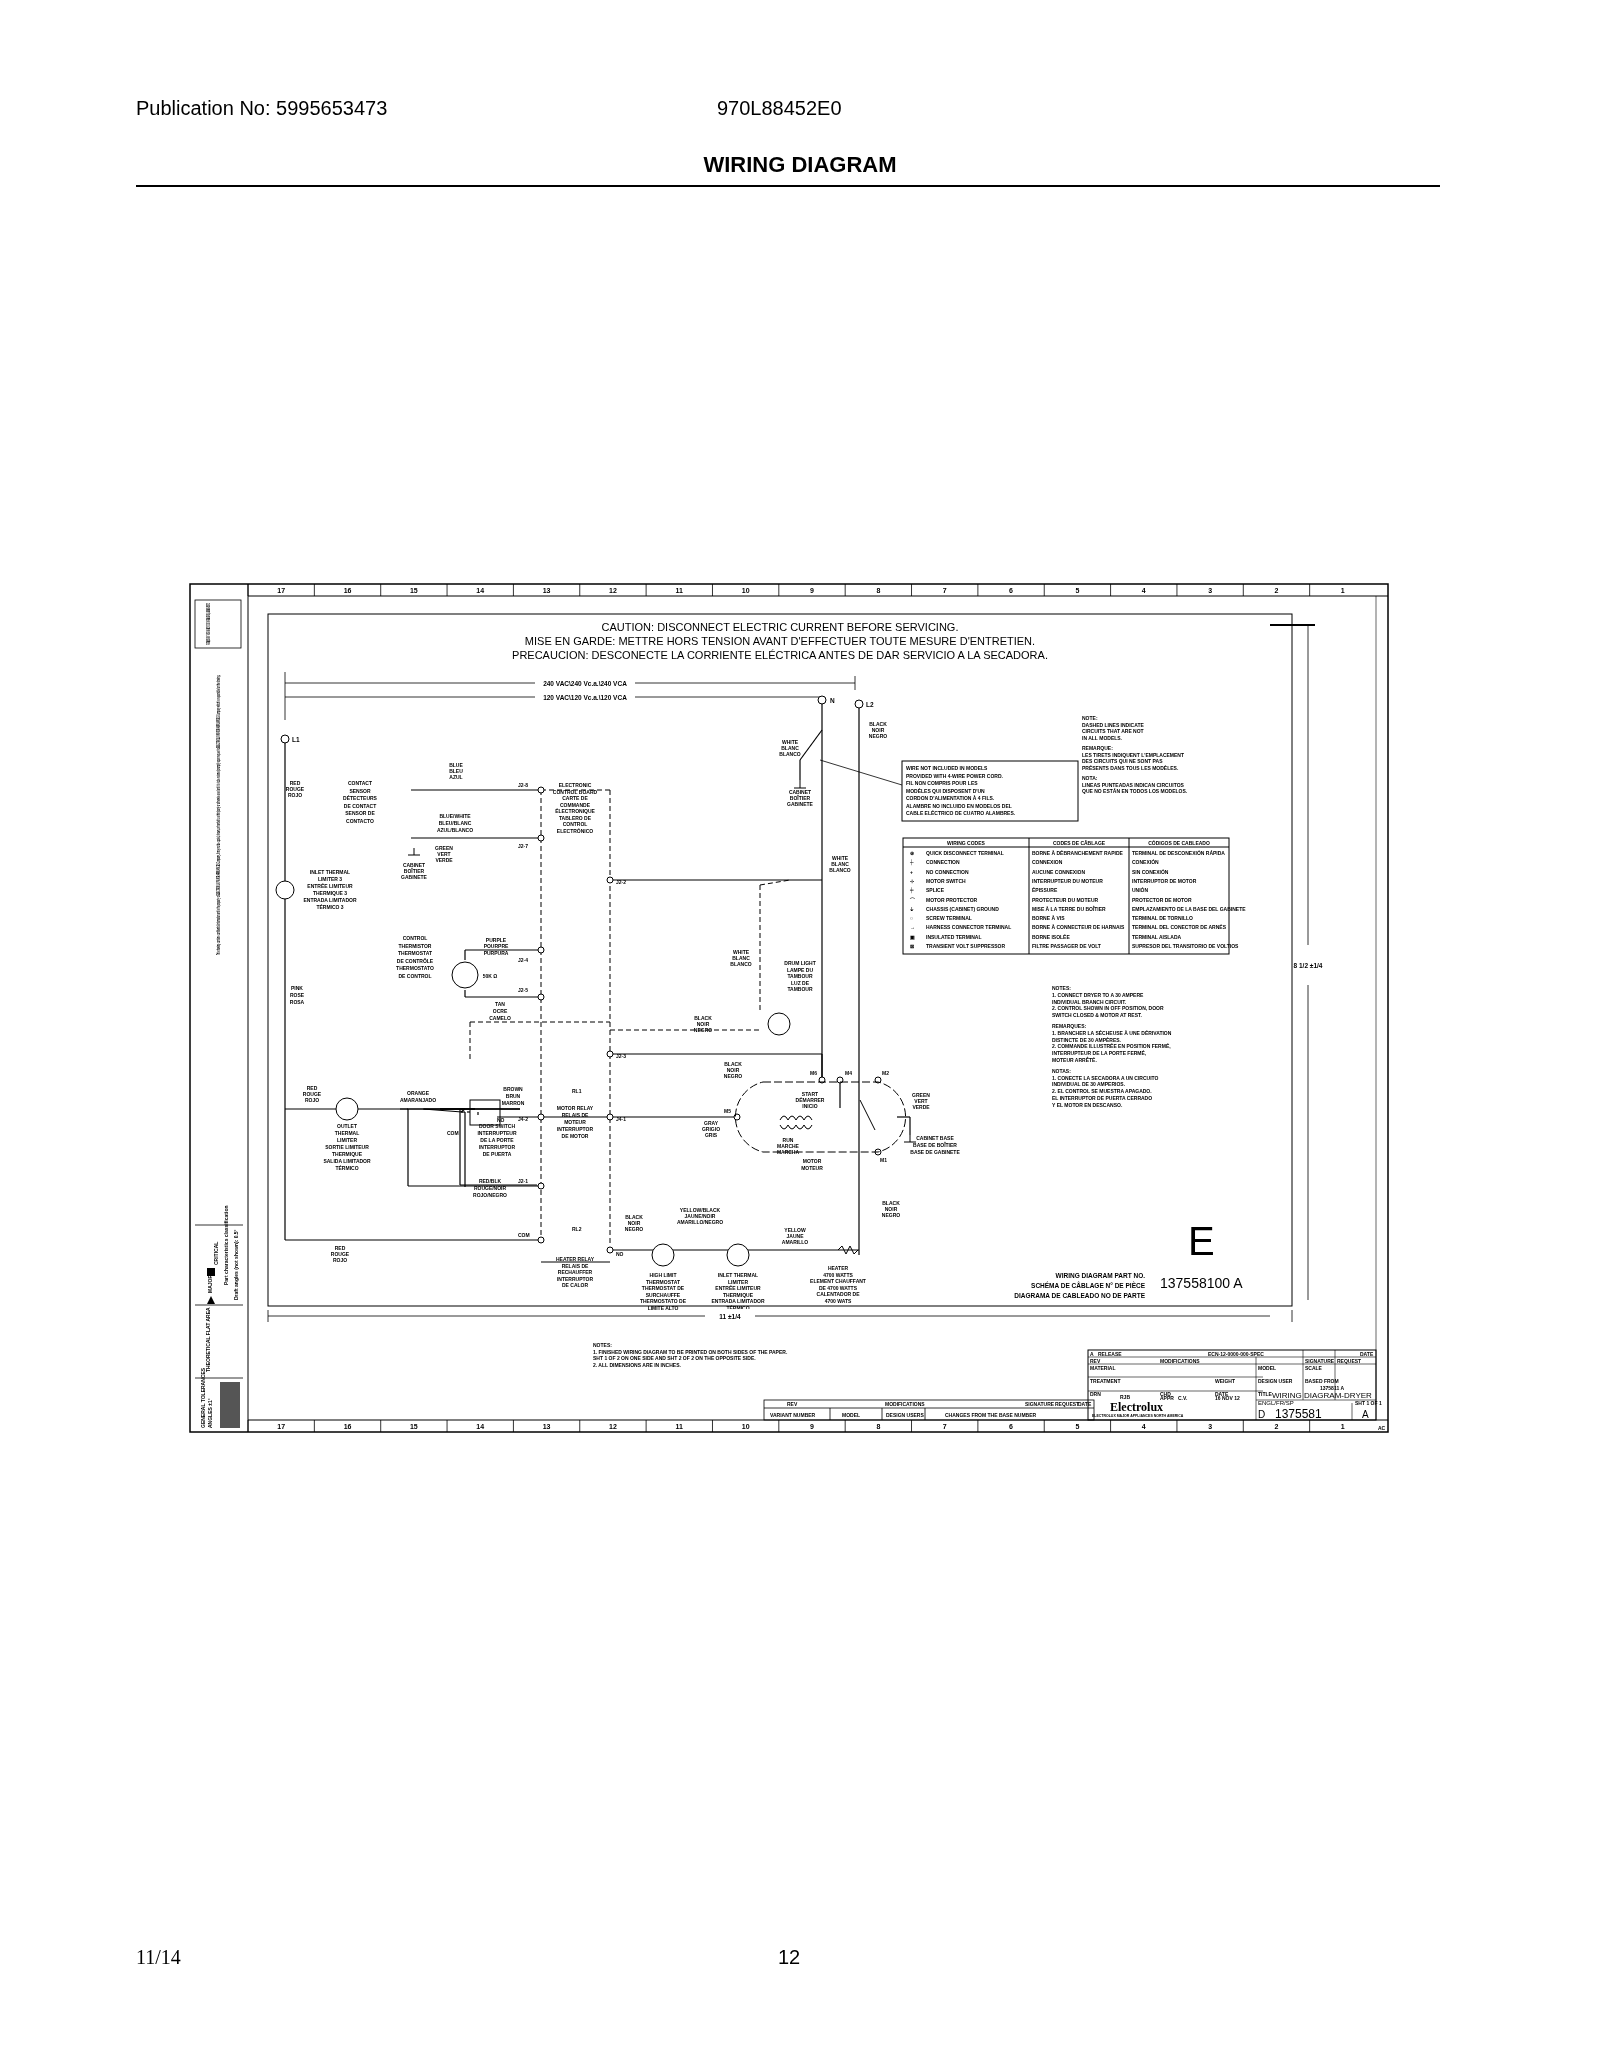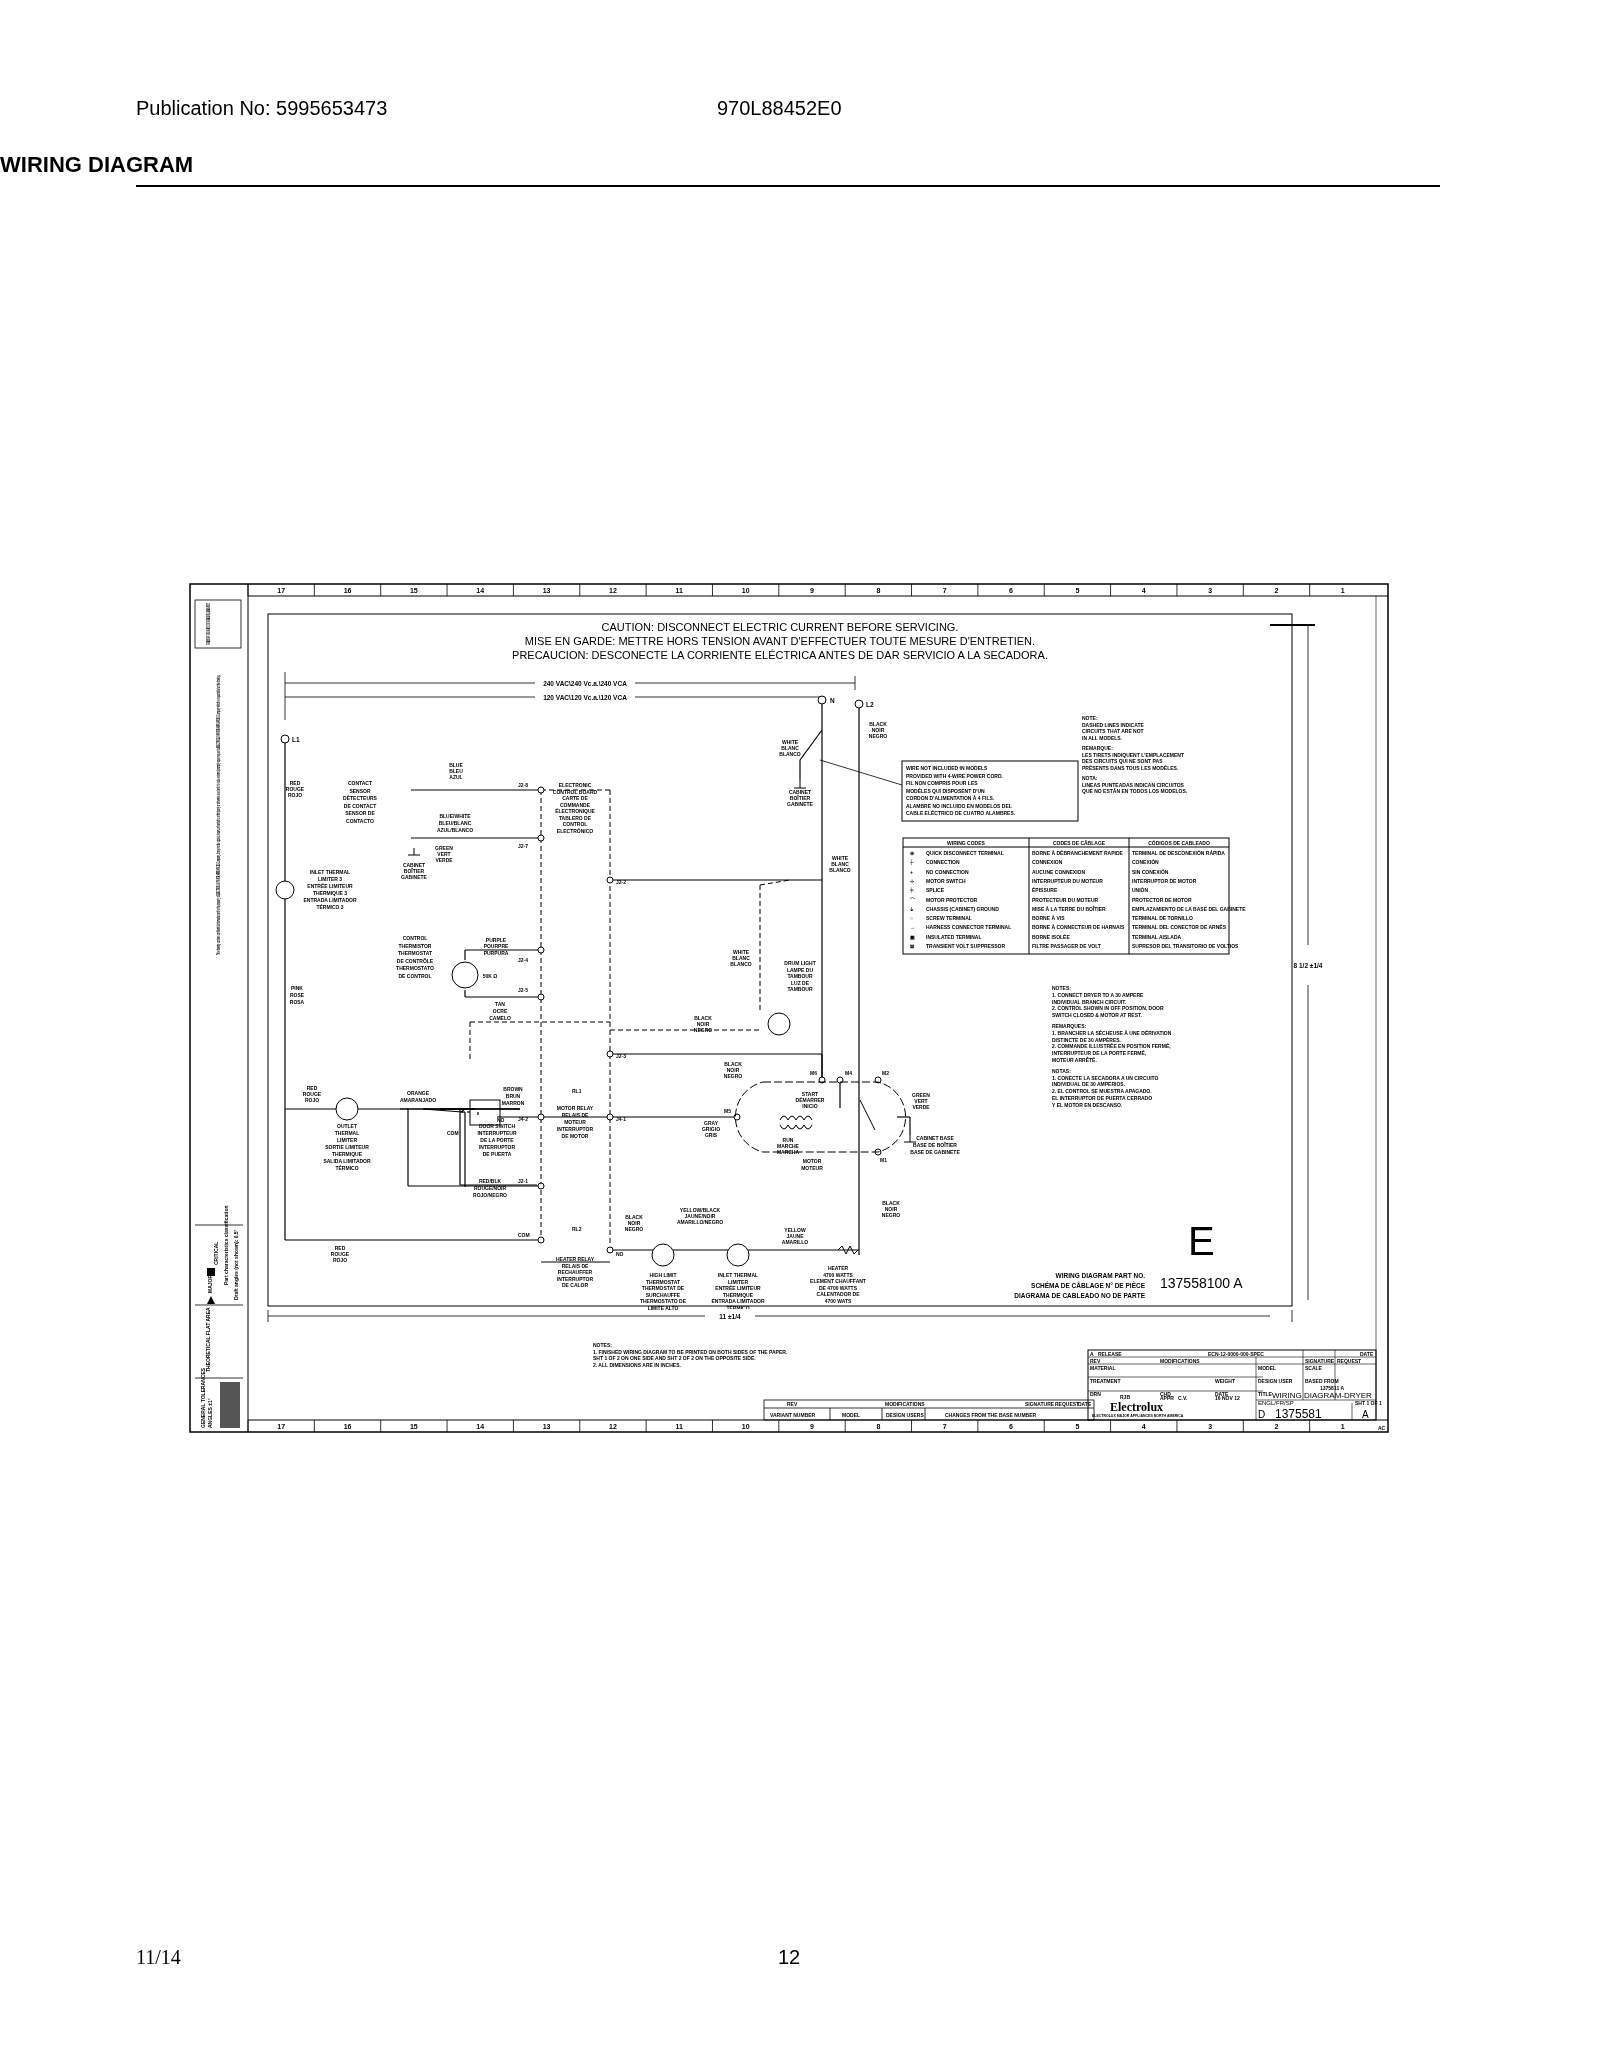--- a/index.html
+++ b/index.html
@@ -1,18 +1,18 @@
 <!DOCTYPE html>
 <html><head>
 <meta charset="utf-8">
 <style>
   html, body { margin:0; padding:0; background:#ffffff; }
   body { width:1600px; height:2071px; position:relative; font-family:"Liberation Sans", sans-serif; color:#000; overflow:hidden; }
   .hdr { position:absolute; font-size:20px; font-family:"Liberation Sans", sans-serif; }
-  .title { position:absolute; left:0; width:1600px; top:152px; font-weight:bold; font-size:22px; }
+  .title { position:absolute; left:0; width:1600px; top:152px; text-align:center; font-weight:bold; font-size:22px; }
   .rule { position:absolute; left:136px; width:1304px; top:185px; height:2px; background:#000; }
   .foot { position:absolute; top:1946px; font-size:20px; }
   #diagram { position:absolute; left:0; top:0; }
   svg text { font-family:"Liberation Sans", sans-serif; }
   .sm { font-size:6.5px; font-weight:bold; }
   .xs { font-size:5px; font-weight:bold; }
   .md { font-size:11px; }
   .tick { font-size:7px; font-weight:bold; }
 </style>
 </head>

